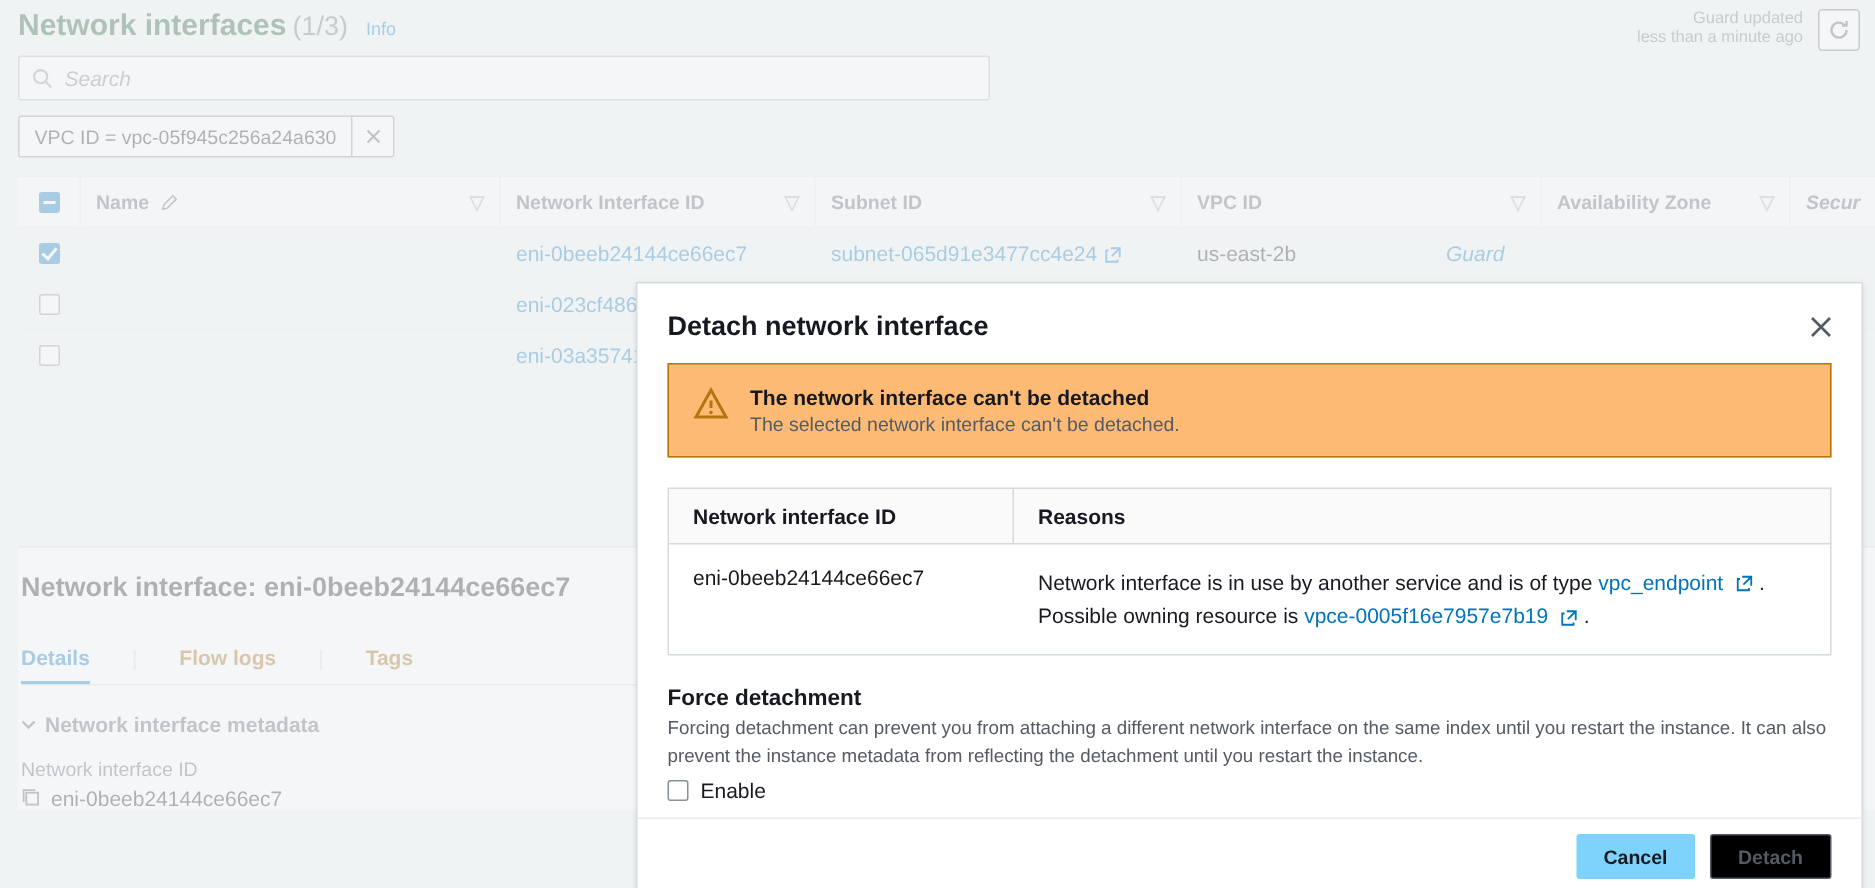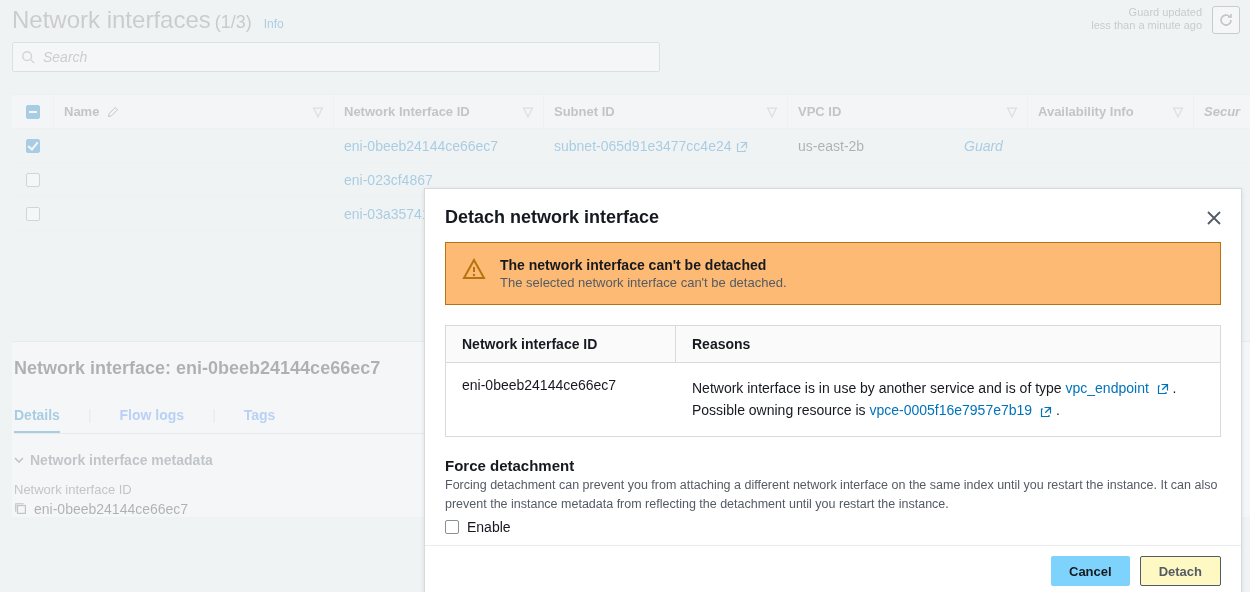--- a/index.html
+++ b/index.html
@@ -1,19 +1,19 @@
 <!DOCTYPE html>
 <html><head>
 <meta charset="utf-8">
 <style>
   * { box-sizing: border-box; font-family: "Amazon Ember", "Helvetica Neue", Arial, sans-serif; }
   body { margin:0; padding:0; width:1250px; height:592px; background:#f2f3f3; color:#16191f; font-size:14px; position:relative; overflow:hidden;}
   .page { padding:0 0 0 12px; }
   .hdr-row { display:flex; align-items:baseline; padding-top:6px; }
-  .hdr-title { font-size:24px; font-weight:400; color:#737373; }
+  .hdr-title { font-size:20px; font-weight:700; color:#14532d; }
   .hdr-count { font-size:18px; font-weight:400; color:#687078; margin-left:4px;}
   .info-link { color:#0073bb; font-size:12px; margin-left:12px; cursor:pointer;}
   .last-updated { position:absolute; right:48px; top:6px; text-align:right; font-size:11px; color:#687078; line-height:1.2;}
   .refresh-btn { position:absolute; right:10px; top:6px; width:28px; height:28px; border:1px solid #687078; border-radius:3px; display:flex; align-items:center; justify-content:center; cursor:pointer; background:#fff;}
   .search-box { margin-top:8px; width:648px; height:30px; border:1px solid #aab7b8; border-radius:2px; background:#fff; display:flex; align-items:center; padding:0 8px; color:#879196;}
   .search-box svg{ margin-right:6px;}
   .search-box input{ border:none; outline:none; flex:1; font-style:italic; font-size:14px; color:#879196; background:transparent;}
   .filter-row { margin-top:10px; display:flex; align-items:center; gap:12px;}
   .chip { display:flex; align-items:center; border:1px solid #879196; border-radius:2px; height:28px; background:#fff; }
   .chip-label{ padding:0 10px; color:#16191f; font-size:13px;}
@@ -37,21 +37,21 @@
   .head .c-sec{border-right:none;}
   .pencil{ margin-left:4px;}
   .chk{ width:14px; height:14px; border:1px solid #879196; border-radius:2px; display:inline-block; background:#fff; position:relative;}
   .chk.checked{ background:#0073bb; border-color:#0073bb;}
   .chk.checked::after{ content:""; position:absolute; left:3px; top:0px; width:4px; height:8px; border:solid #fff; border-width:0 2px 2px 0; transform:rotate(40deg);}
   .chk.indet{ background:#0073bb; border-color:#0073bb;}
   .chk.indet::after{ content:""; position:absolute; left:2px; top:5px; width:8px; height:2px; background:#fff;}
   .details-panel{ border-top:1px solid #d5dbdb; margin-top:110px; padding:16px 12px 0 2px; background:#fff;}
   .details-title{ font-size:18px; font-weight:700;}
   .tabs{ display:flex; gap:28px; margin-top:28px; border-bottom:1px solid #d5dbdb; font-size:14px;}
-  .tab{ padding-bottom:8px; color:#3b82f6; cursor:pointer; font-weight:700;}
+  .tab{ padding-bottom:8px; color:#a16207; cursor:pointer; font-weight:700;}
   .tab.active{ color:#0073bb; border-bottom:2px solid #0073bb;}
   .tab-sep{ color:#d5dbdb;}
   .subhead{ display:flex; align-items:center; gap:6px; margin-top:18px; color:#545b64; font-weight:700; font-size:14px;}
   .field-label{ margin-top:14px; color:#545b64; font-size:13px;}
   .field-val{ margin-top:4px; display:flex; align-items:center; gap:6px; color:#16191f;}
   .overlay{ position:absolute; inset:0; background:rgba(240,242,243,0.7);}
   .modal{ position:absolute; left:424px; top:188px; width:818px; background:#fff; border:1px solid #d5dbdb; box-shadow:0 1px 4px rgba(0,0,0,0.1);}
   .modal-hdr{ display:flex; align-items:center; padding:18px 20px 14px 20px;}
   .modal-title{ font-size:18px; font-weight:700;}
   .modal-x{ margin-left:auto; cursor:pointer; color:#545b64;}
@@ -67,21 +67,21 @@
   .dt-c{ padding:14px 16px; font-size:14px;}
   .dt-c.a{ width:230px;}
   .dt-c.b{ flex:1; line-height:1.6;}
   .force-sec{ margin:0 20px 10px 20px;}
   .force-title{ font-weight:700; font-size:15px;}
   .force-desc{ color:#545b64; font-size:12.5px; line-height:1.5; margin-top:2px;}
   .force-chk-row{ display:flex; align-items:center; gap:8px; margin-top:6px;}
   .modal-ftr{ border-top:1px solid #eaeded; padding:10px 20px; display:flex; justify-content:flex-end; gap:10px;}
   .btn{ height:30px; padding:0 18px; border-radius:2px; font-weight:700; font-size:13px; cursor:pointer;}
   .btn-cancel{ border:none; background:#7dd3fc; color:#16191f;}
-  .btn-primary{ border:1px solid #545b64; background:#fef9c3; color:#545b64;}
+  .btn-primary{ border:1px solid #545b64; background:#000000; color:#545b64;}
   svg{ display:block;}
 </style>
 </head>
 <body>
 
 <div class="page">
   <div class="hdr-row">
     <span class="hdr-title">Network interfaces</span>
     <span class="hdr-count">(1/3)</span>
     <span class="info-link">Info</span>
@@ -98,20 +98,28 @@
 
   <div class="search-box">
     <svg width="14" height="14" viewBox="0 0 16 16">
         <circle cx="7" cy="7" r="5" fill="none" stroke="#879196" stroke-width="1.6"></circle>
         <line x1="11" y1="11" x2="15" y2="15" stroke="#879196" stroke-width="1.6"></line>
       </svg>
     <input placeholder="Search" style="">
   </div>
 
   <div class="filter-row">
+    <div class="chip">
+      <span class="chip-label">VPC ID = vpc-05f945c256a24a630</span>
+      <span class="chip-x">
+        <svg width="10" height="10" viewBox="0 0 10 10">
+            <path d="M1 1l8 8M9 1l-8 8" stroke="#545b64" stroke-width="1.5"></path>
+          </svg>
+      </span>
+    </div>
   </div>
 
   <div class="table">
     <div class="tr head">
       <div class="cell c-chk">
           <span class="chk indet"></span>
         </div>
       <div class="cell c-name">
           <span>Name</span>
         <svg class="pencil" width="12" height="12" viewBox="0 0 16 16">
@@ -125,21 +133,21 @@
         </div>
       <div class="cell c-sub">
           <span>Subnet ID</span>
           <span class="sort-caret">▽</span>
         </div>
       <div class="cell c-vpc">
           <span>VPC ID</span>
           <span class="sort-caret">▽</span>
         </div>
       <div class="cell c-az">
-          <span>Availability Info</span>
+          <span>Availability Zone</span>
           <span class="sort-caret">▽</span>
         </div>
       <div class="cell c-sec">
           <span>Secur</span>
         </div>
     </div>
 
     <div class="tr">
       <div class="cell c-chk">
           <span class="chk checked"></span>

